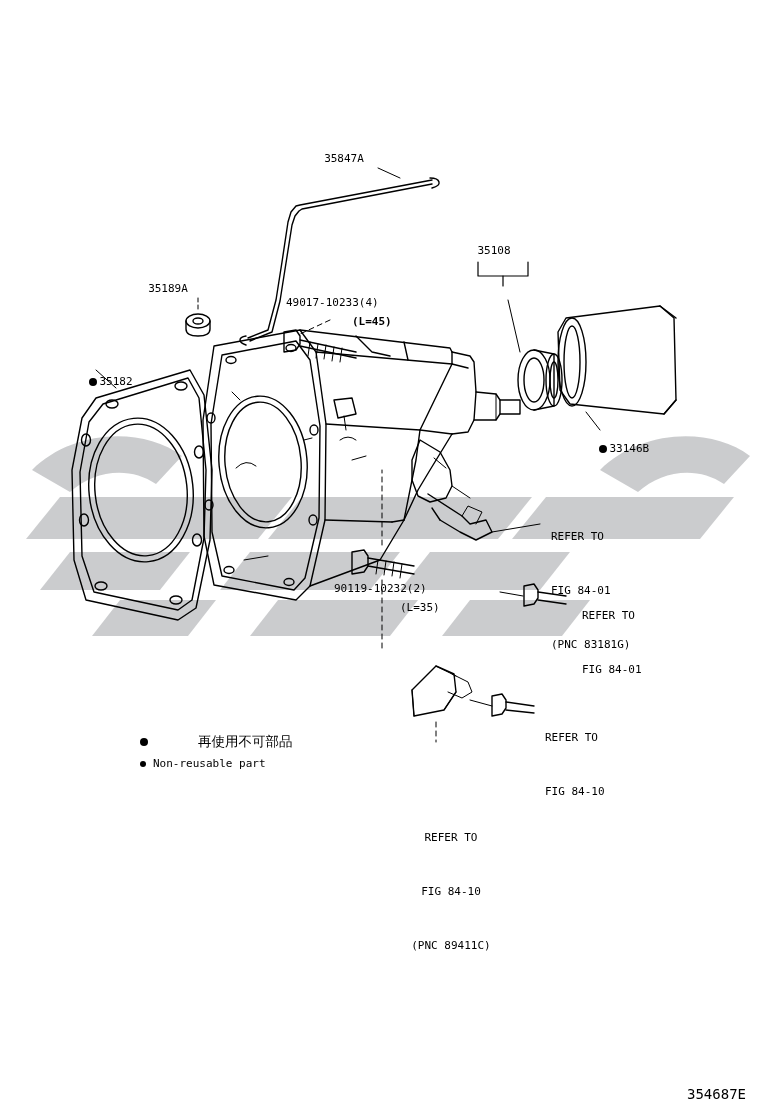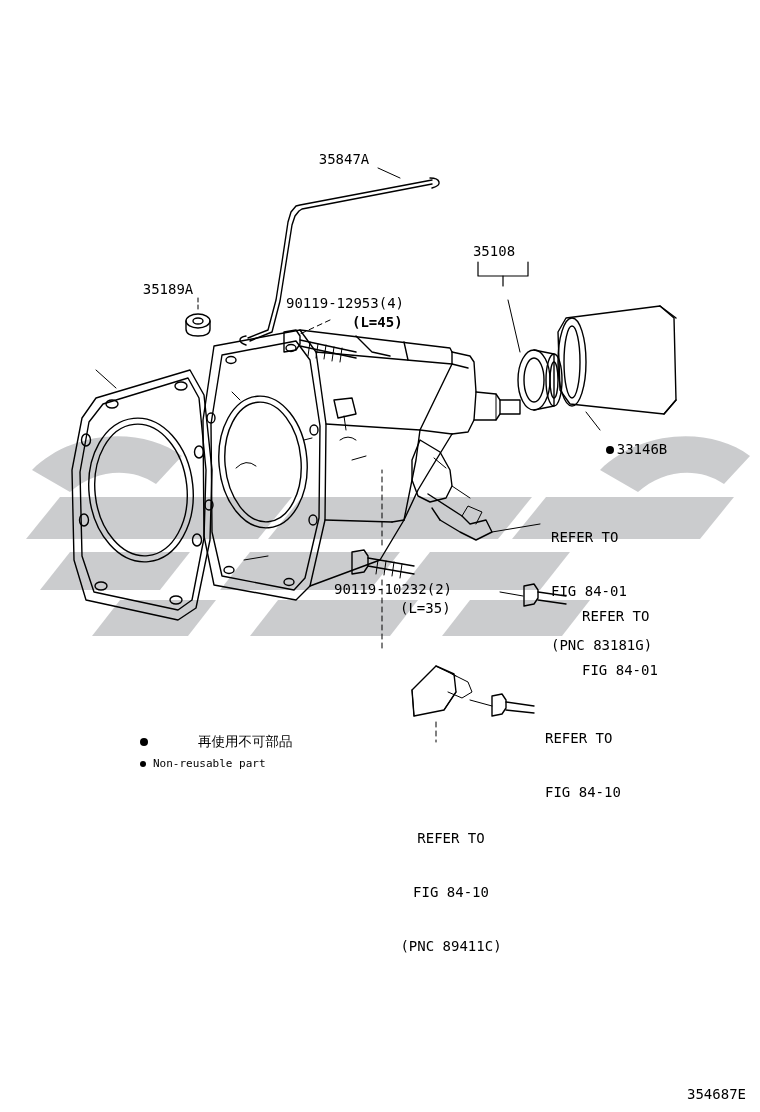--- a/index.html
+++ b/index.html
@@ -1,19 +1,19 @@
 <!DOCTYPE html>
 <html><head>
 <meta charset="utf-8">
 <style>
   html,body{margin:0;padding:0;background:#ffffff;}
   body{width:760px;height:1112px;position:relative;overflow:hidden;
        font-family:"DejaVu Sans Mono","Liberation Mono",monospace;color:#000;}
   .stage{position:absolute;inset:0;}
-  .lbl{position:absolute;white-space:pre;font-size:14px;line-height:18px;letter-spacing:0px;}
+  .lbl{position:absolute;white-space:pre;font-size:11px;line-height:18px;letter-spacing:0px;}
   .lbl.c{text-align:center;}
   .small{font-size:11px;line-height:15px;}
   .jp{font-family:"DejaVu Sans","Liberation Sans",sans-serif;font-size:13.5px;margin-left:43px;}
   .dot{display:inline-block;width:8px;height:8px;border-radius:50%;background:#000;vertical-align:middle;margin-right:3px;}
   .code{position:absolute;right:14px;bottom:10px;font-size:14px;}
   svg{position:absolute;left:0;top:0;}
   .wm{position:absolute;left:0;top:0;}
 </style>
 </head>
 <body>
@@ -169,22 +169,25 @@
       <path d="M506 702 L534 706 M506 710 L534 713"></path>
       <path d="M492 706 L470 700" stroke-width="1"></path>
     </g>
   </svg>
 
   <div class="lbl c" style="left:296px;top:150px;width:96px;">35847A</div>
   <div class="lbl c" style="left:120px;top:280px;width:96px;">35189A</div>
   <div class="lbl c" style="left:455px;top:242px;width:78px;">35108</div>
 
 
-
-  <div class="lbl" style="left:286px;top:294px;">90119-12953(4)</div>
+  <div class="lbl" style="left:62px;top:355px;">
+    <span class="dot"></span><span>35182</span>
+  </div>
+
+  <div class="lbl" style="left:286px;top:294px;">49017-10233(4)</div>
   <div class="lbl" style="left:352px;top:313px;font-weight:bold;">(L=45)</div>
 
   <div class="lbl" style="left:334px;top:580px;">90119-10232(2)</div>
   <div class="lbl" style="left:400px;top:599px;">(L=35)</div>
 
   <div class="lbl" style="left:572px;top:422px;">
     <span class="dot"></span><span>33146B</span>
   </div>
 
   <div class="lbl" style="left:551px;top:492px;">

